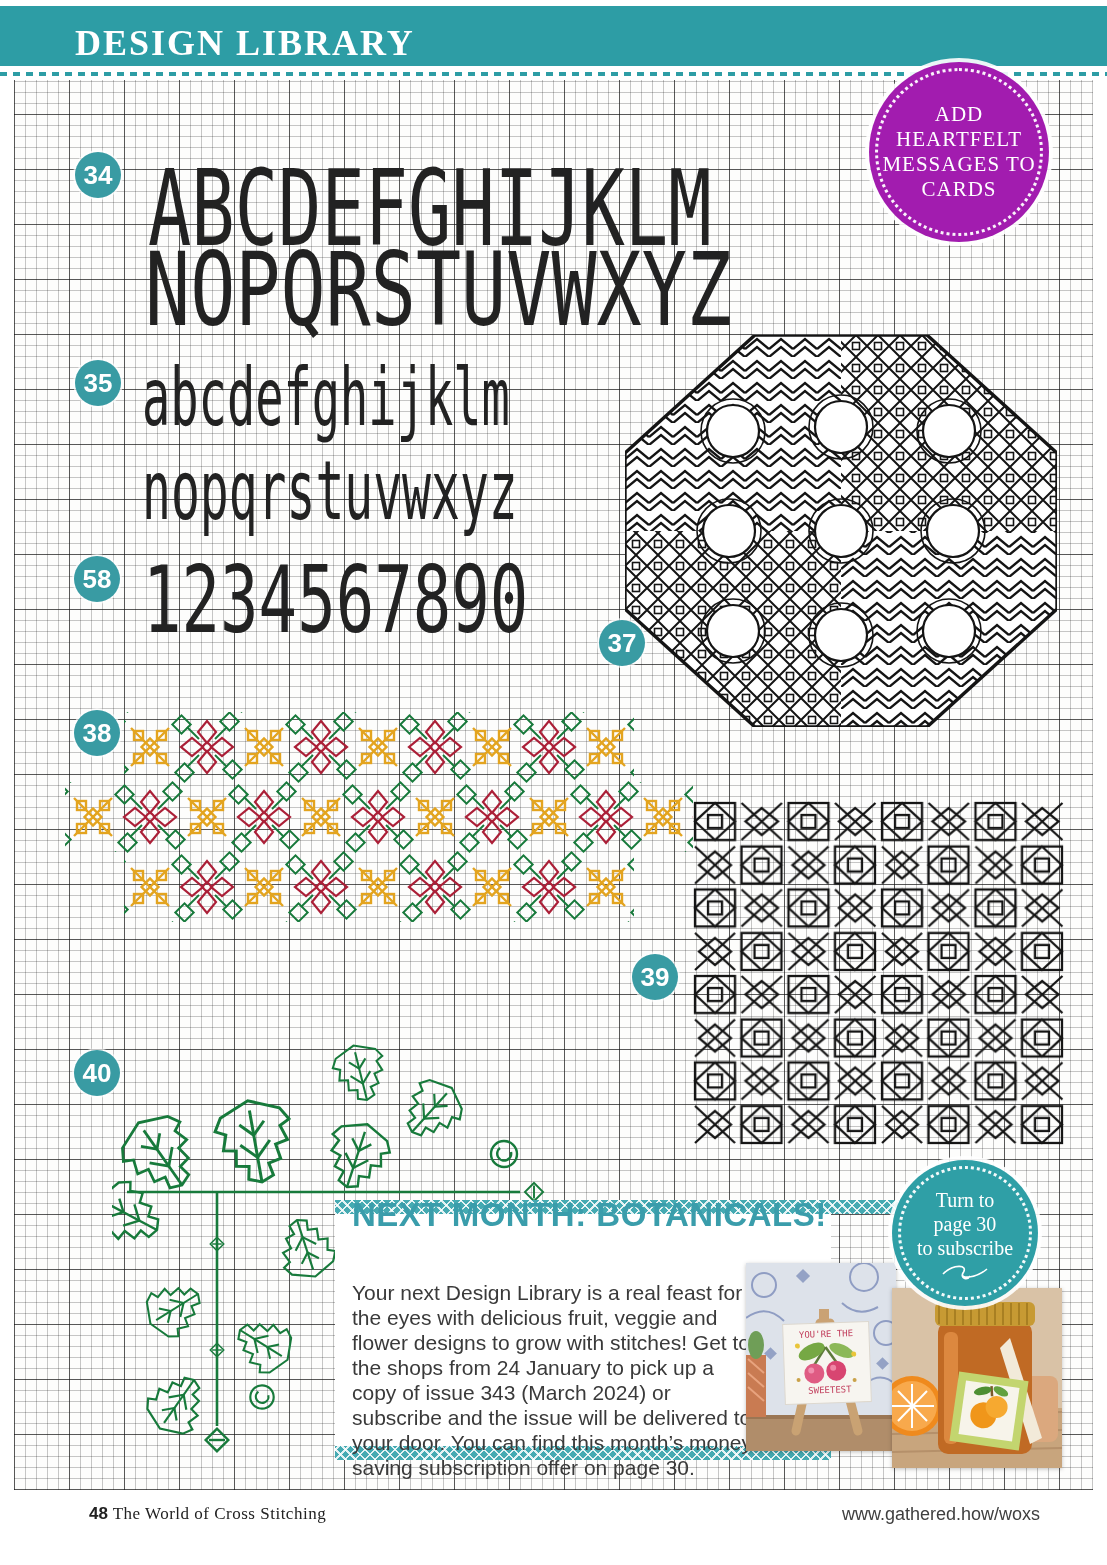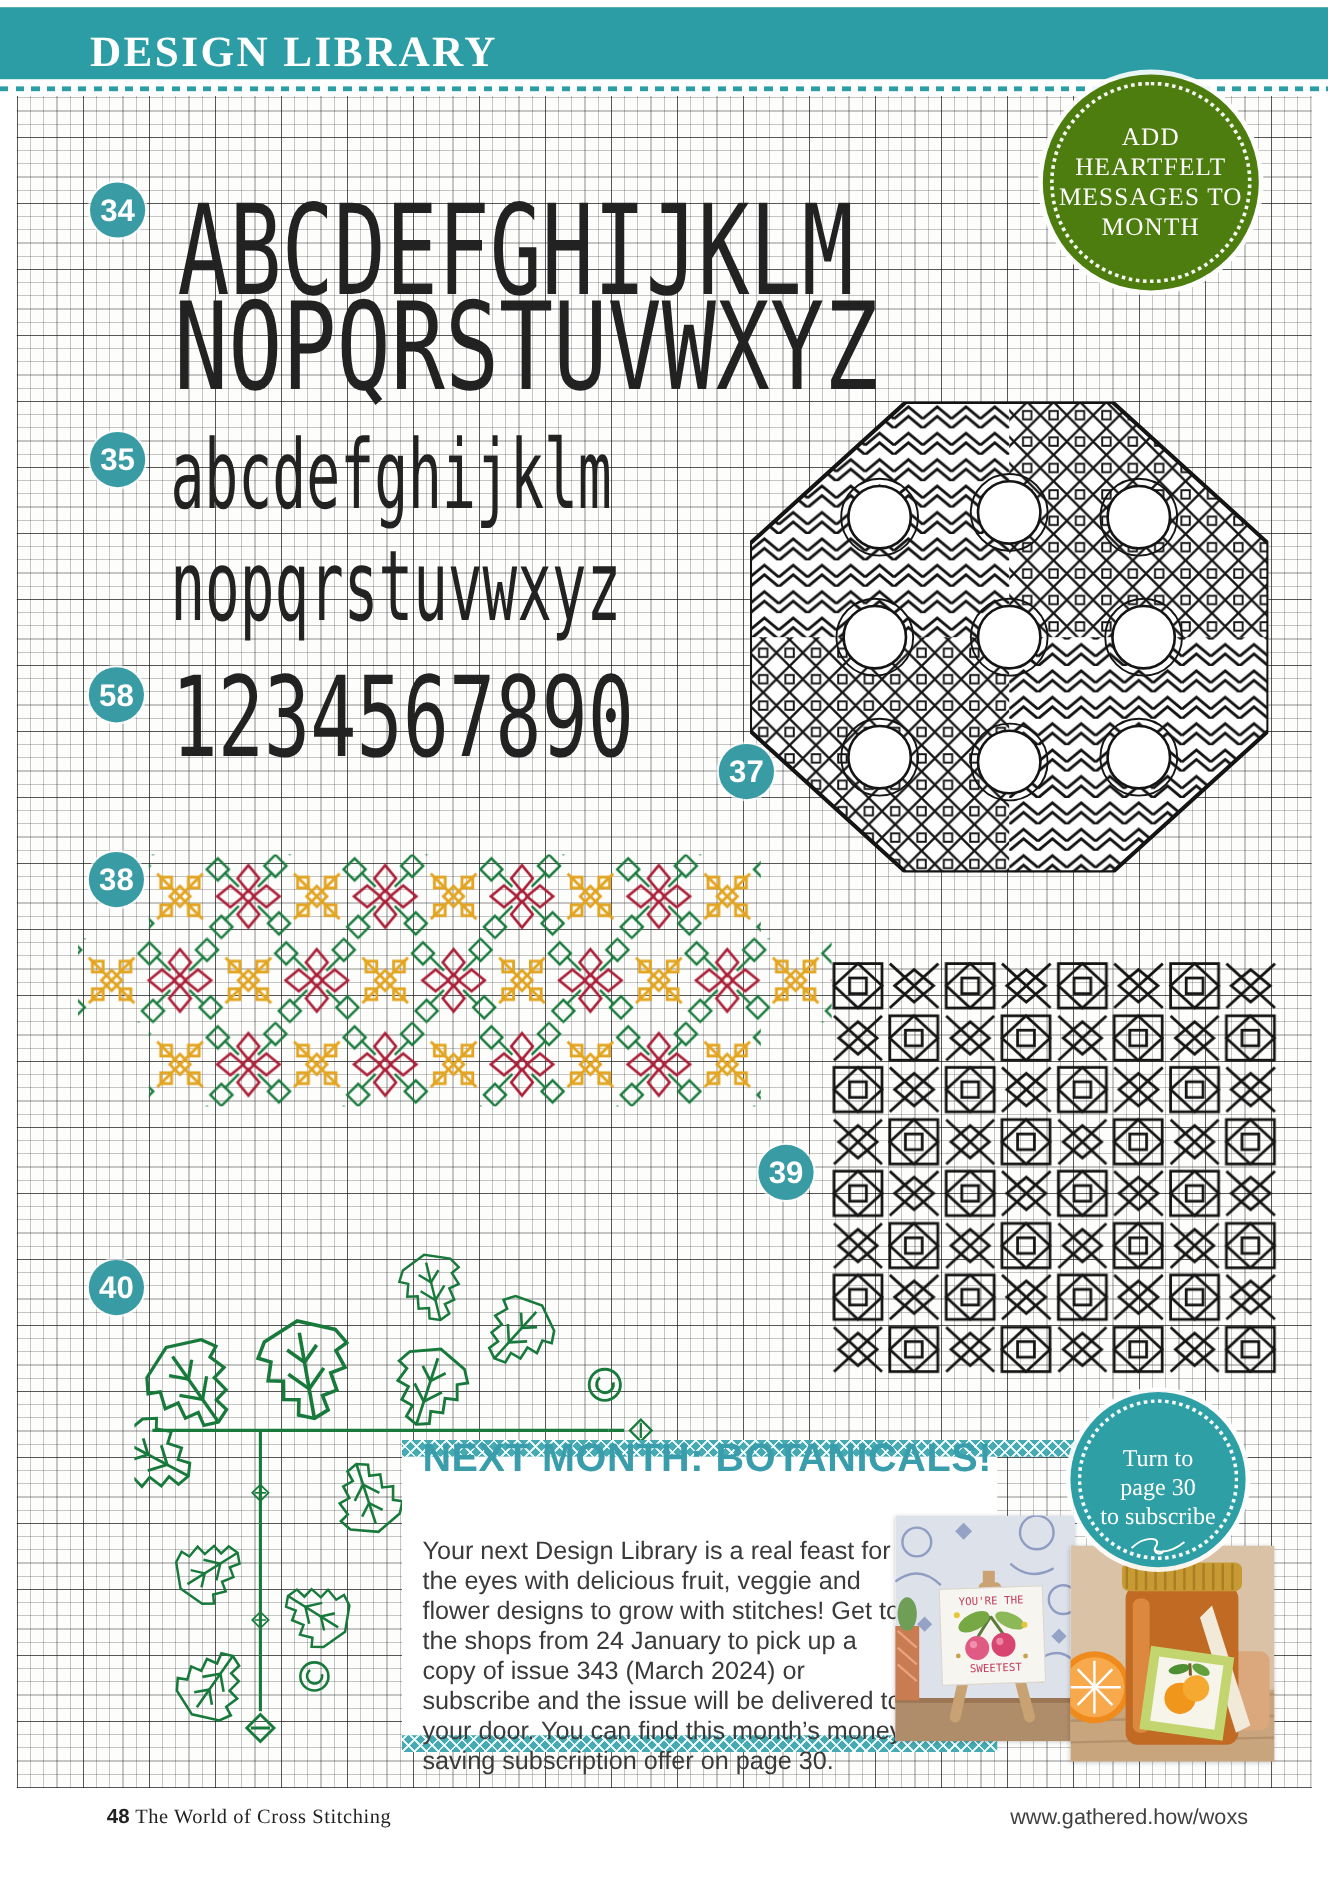--- a/index.html
+++ b/index.html
@@ -22,21 +22,21 @@
          repeating-linear-gradient(0deg,rgba(0,0,0,.22) 0 1px,transparent 1px 11px),
          repeating-linear-gradient(90deg,rgba(0,0,0,.22) 0 1px,transparent 1px 11px);}
 
   
   .numcircle{width:46px;height:46px;border-radius:50%;background:#399ba3;
        color:#fff;font-weight:bold;font-size:26px;display:flex;align-items:center;
        justify-content:center;box-shadow:0 0 0 2px rgba(255,255,255,.65);}
 
   
   .badge-top{left:869px;top:62px;width:180px;height:180px;border-radius:50%;
-       background:#4d7c0f;box-shadow:0 0 0 4px rgba(255,255,255,.9);}
+       background:#a21caf;box-shadow:0 0 0 4px rgba(255,255,255,.9);}
   .badge-top-inner{position:absolute;left:6px;top:6px;right:6px;bottom:6px;
        border:3px dotted rgba(255,255,255,.95);border-radius:50%;
        display:flex;flex-direction:column;align-items:center;justify-content:center;}
   .badge-top-inner div{color:#fff;font-family:"Liberation Serif",serif;font-size:21px;
        line-height:25px;letter-spacing:1px;}
 
   
   .stitch-text{font-family:"DejaVu Sans Mono",monospace;color:#222;transform-origin:left top;
        white-space:pre;}
 
@@ -46,21 +46,21 @@
        repeating-linear-gradient(-45deg,rgba(255,255,255,.85) 0 1.6px,transparent 1.6px 7px);}
   .panel-white{background:#ffffff;}
   .panel-title{color:#3a9dab;font-weight:bold;font-size:33px;letter-spacing:.5px;}
   .panel-body{color:#3a3a3a;font-size:21px;line-height:25px;width:412px;}
 
   
   .badge-sub{left:892px;top:1160px;width:146px;height:146px;border-radius:50%;
        background:#2f9fa6;box-shadow:0 0 0 4px rgba(255,255,255,.9);}
   .badge-sub-inner{position:absolute;left:6px;top:6px;right:6px;bottom:6px;
        border:3px dotted rgba(255,255,255,.95);border-radius:50%;
-       display:flex;flex-direction:column;align-items:center;justify-content:flex-end;padding-top:2px;}
+       display:flex;flex-direction:column;align-items:center;justify-content:center;padding-top:2px;}
   .badge-sub-inner div{color:#fff;font-family:"Liberation Serif",serif;font-size:20px;line-height:24px;}
 
   
   .photo{box-shadow:0 1px 4px rgba(0,0,0,.25);}
 
   
   .footer-left{left:75px;top:1504px;font-size:17px;color:#222;}
   .footer-left b{font-family:"Liberation Sans",sans-serif;margin-left:14px;}
   .footer-left span.mag{font-family:"Liberation Serif",serif;letter-spacing:.5px;}
   .footer-right{top:1504px;right:67px;font-size:18px;color:#3f3f3f;}
@@ -351,21 +351,21 @@
 
 <div class="abs header-bar"></div>
 <div class="abs header-title">DESIGN LIBRARY</div>
 <div class="abs dotted-rule"></div>
 
 <div class="abs badge-top">
   <div class="badge-top-inner">
     <div>ADD</div>
     <div>HEARTFELT</div>
     <div>MESSAGES TO</div>
-    <div>MONTH</div>
+    <div>CARDS</div>
   </div>
 </div>
 
 <div class="abs footer-left">
   <b>48</b>
   <span class="mag">The World of Cross Stitching</span>
 </div>
 <div class="abs footer-right">www.gathered.how/woxs</div>
 
 </body></html>

